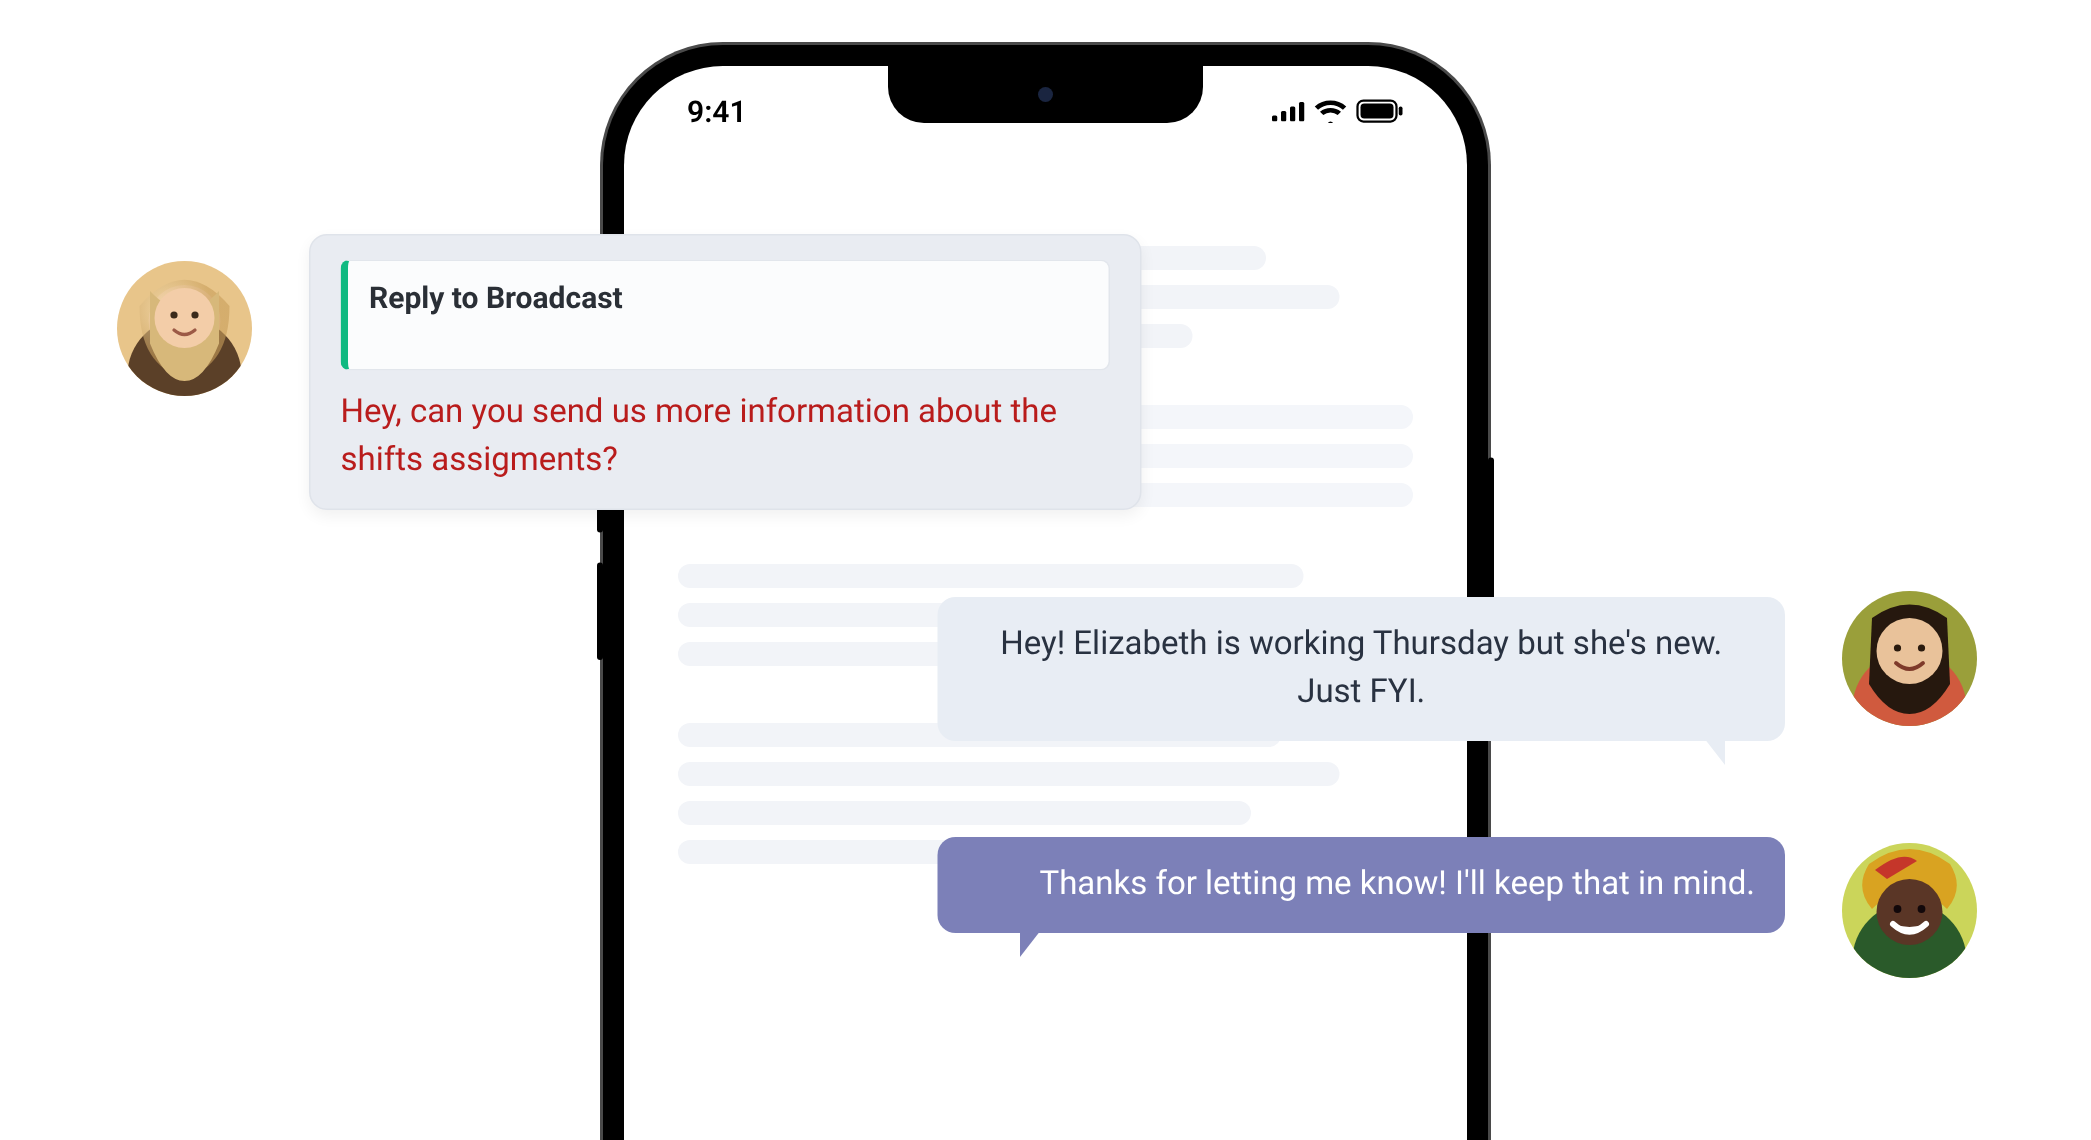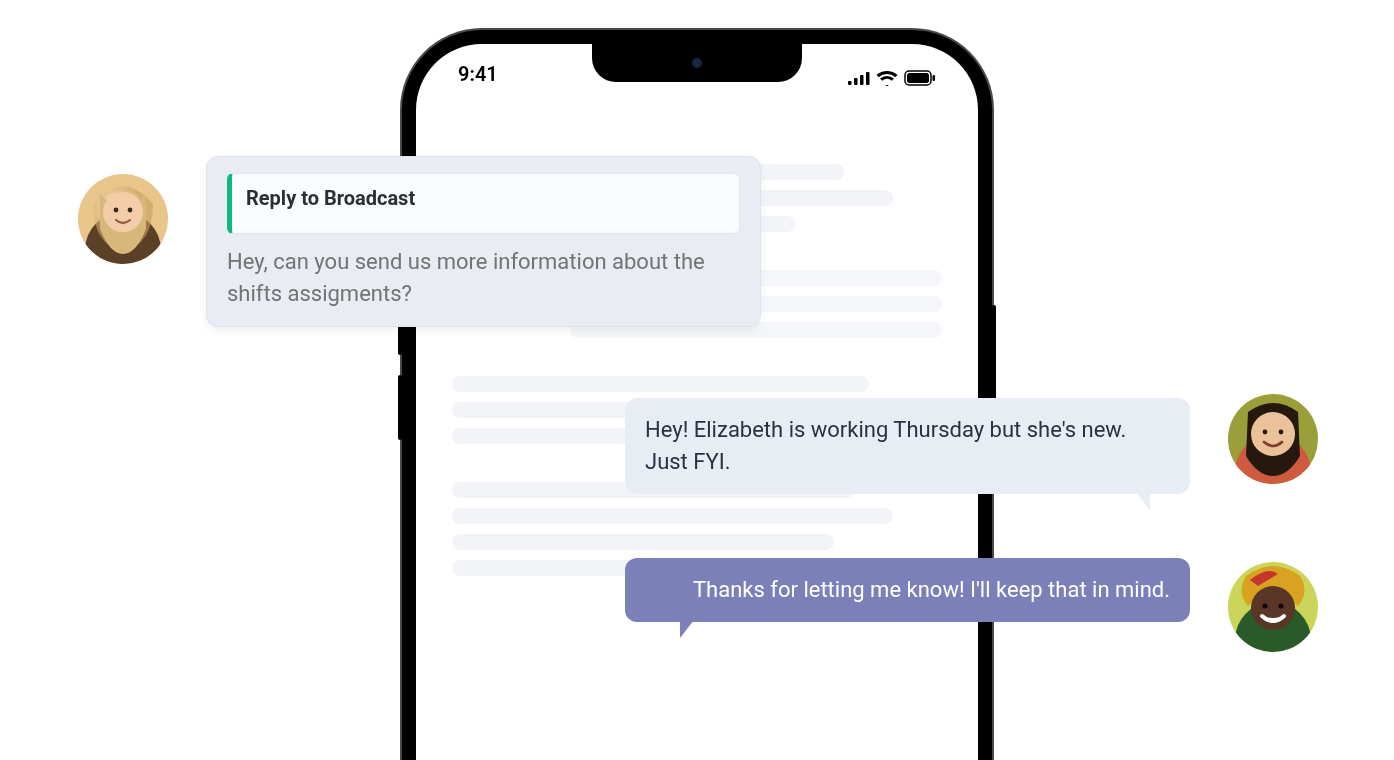--- a/index.html
+++ b/index.html
@@ -65,21 +65,21 @@
     .side-btn.left3 { left: -4px; top: 345px; width: 4px; height: 65px; }
     .side-btn.right1 { right: -4px; top: 275px; width: 4px; height: 105px; }
 
     .status-bar {
       position: absolute;
       top: 18px;
       left: 0;
       right: 0;
       display: flex;
       justify-content: space-between;
-      align-items: flex-end;
+      align-items: center;
       padding: 0 42px;
       font-weight: 600;
       font-size: 20px;
       color: #000;
     }
     .status-icons { display: flex; align-items: center; gap: 6px; }
 
     
     .skeleton-area { position: absolute; top: 120px; left: 36px; right: 36px; }
     .sk-row { display:flex; flex-direction:column; gap:10px; margin-bottom: 38px; }
@@ -120,30 +120,31 @@
       box-shadow: 0 4px 10px rgba(0,0,0,0.06);
     }
     .reply-block {
       background: #fbfcfd;
       border: 1px solid #e2e6ec;
       border-radius: 6px;
       padding: 10px 14px 12px 14px;
       border-left: 5px solid #10b981;
       margin-bottom: 12px;
     }
-    .reply-title { font-weight: 700; color: #2a2f36; font-size: 20px; margin-bottom: 8px; }
+    .reply-title { font-weight: 700; color: #2a2f36; font-size: 20px; margin-bottom: 21px; }
     .reply-snippet { color: #3b4452; font-size: 20px; }
-    .incoming-text { color: #737373; font-size: 22px; }
+    .incoming-text { color: #b91c1c; font-size: 22px; }
 
     .bubble.info {
       right: 204px;
       top: 398px;
       width: 565px;
       background: #e8edf4;
       color: #293241;
+      text-align: center;
     }
     .bubble.info::after {
       content: "";
       position: absolute;
       right: 40px;
       bottom: -16px;
       width: 0; height: 0;
       border-left: 14px solid transparent;
       border-right: 0 solid transparent;
       border-top: 18px solid #e8edf4;

